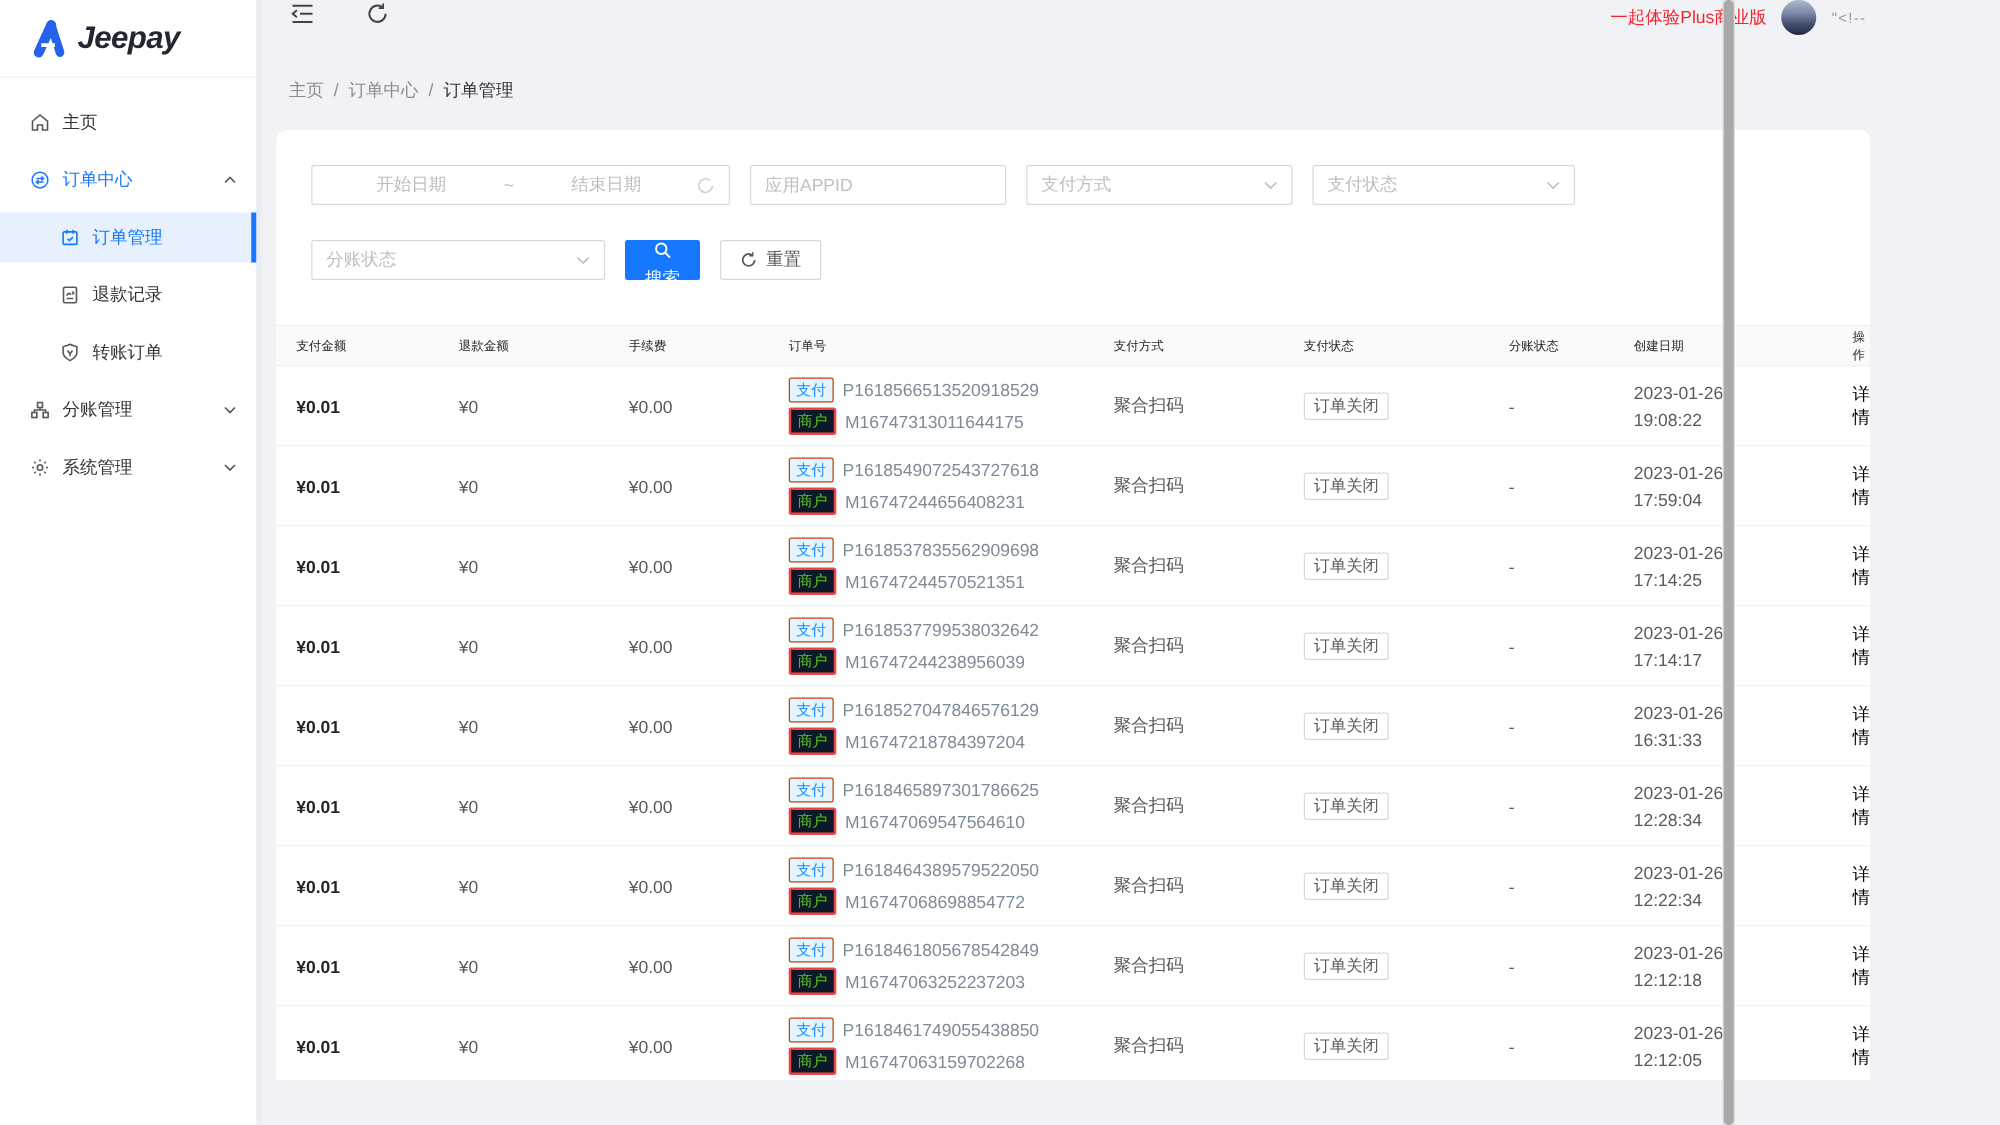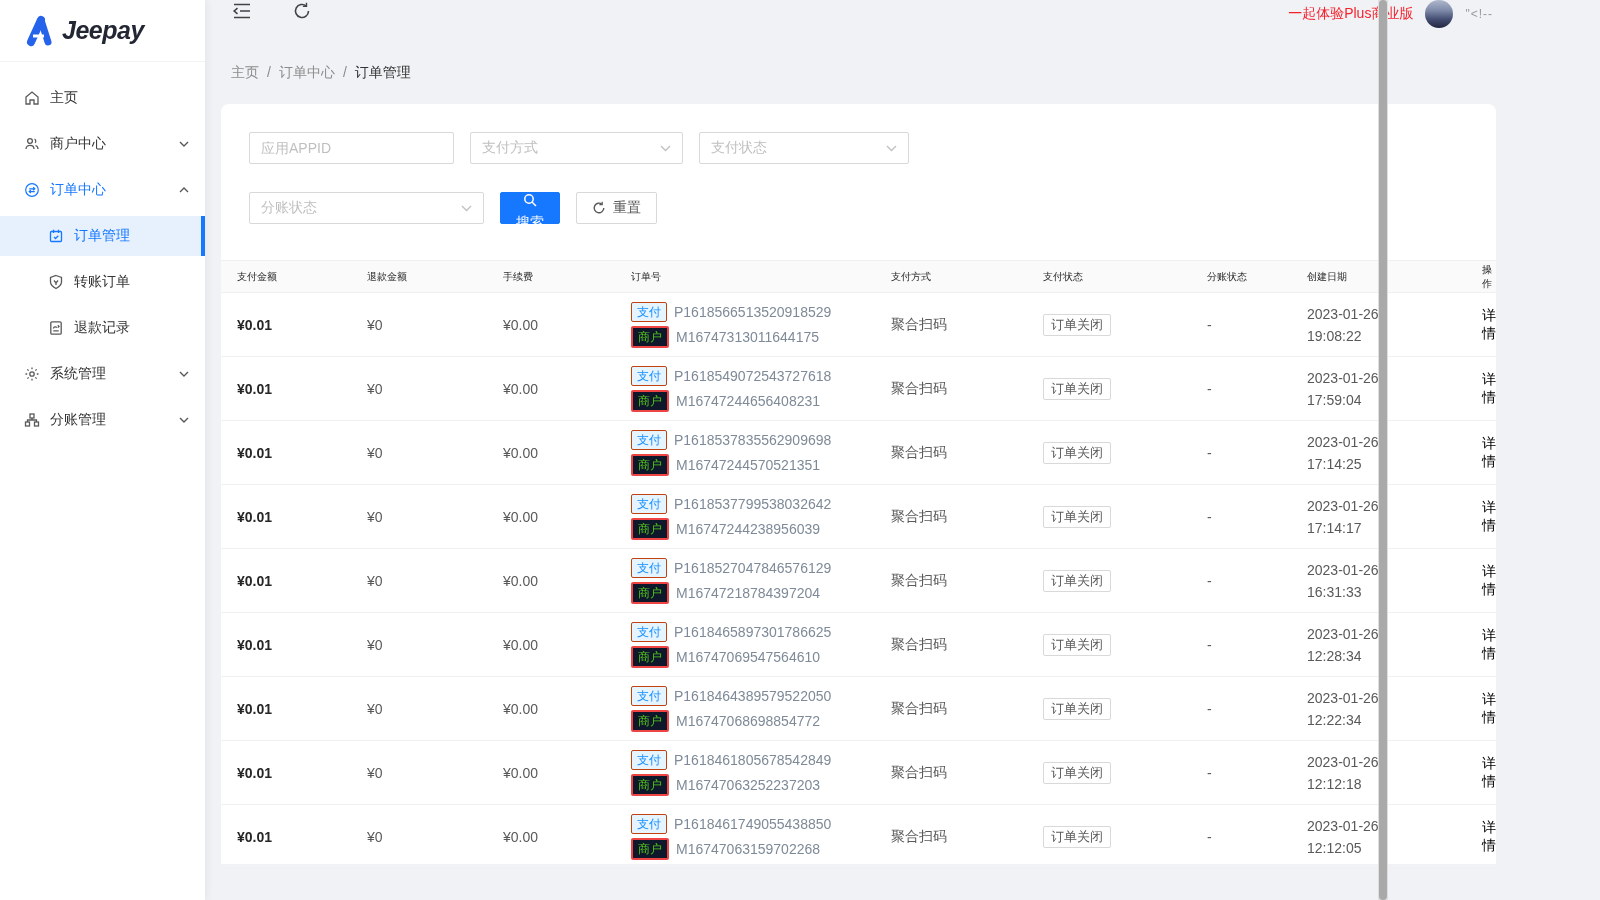--- a/index.html
+++ b/index.html
@@ -94,36 +94,20 @@
 
       <div class="menu-item">
         <span class="mi">
           <svg width="16" height="16" viewBox="0 0 16 16" fill="none" stroke="currentColor" stroke-width="1.3">
               <path d="M2 7 L8 2 L14 7 V14 H10 V10 H6 V14 H2 Z"></path>
             </svg>
         </span>
         <span>主页</span>
       </div>
 
-      <div class="menu-item">
-        <span class="mi">
-          <svg width="16" height="16" viewBox="0 0 16 16" fill="none" stroke="currentColor" stroke-width="1.3">
-              <circle cx="6" cy="5" r="2.4"></circle>
-              <path d="M2 13 C2 10.5 4 9.3 6 9.3 C8 9.3 10 10.5 10 13"></path>
-              <path d="M10.5 3.2 C11.8 3.6 12.3 5.8 11 6.8"></path>
-              <path d="M11.5 9.5 C13.2 10 14 11.3 14 13"></path>
-            </svg>
-        </span>
-        <span>商户中心</span>
-        <span class="chev">
-          <svg width="10" height="6" viewBox="0 0 10 6" fill="none" stroke="currentColor" stroke-width="1.4">
-              <path d="M1 1 L5 5 L9 1"></path>
-            </svg>
-        </span>
-      </div>
 
       <div class="menu-item blue">
         <span class="mi">
           <svg width="16" height="16" viewBox="0 0 16 16" fill="none" stroke="currentColor" stroke-width="1.2">
               <circle cx="8" cy="8" r="6.3"></circle>
               <path d="M5.2 6.8 H10.8 M9.2 5.2 L10.8 6.8 L9.2 8.3"></path>
               <path d="M10.8 9.6 H5.2 M6.8 8.1 L5.2 9.6 L6.8 11.1"></path>
             </svg>
         </span>
         <span>订单中心</span>
@@ -141,63 +125,63 @@
               <path d="M5.5 1.8 V5 M10.5 1.8 V5"></path>
               <path d="M6 9 L7.5 10.5 L10.3 7.7"></path>
             </svg>
         </span>
         <span>订单管理</span>
       </div>
 
       <div class="menu-item sub">
         <span class="mi">
           <svg width="16" height="16" viewBox="0 0 16 16" fill="none" stroke="currentColor" stroke-width="1.3">
-              <path d="M8 1.5 L13.5 3.4 V8 C13.5 11.6 8 14.5 8 14.5 C8 14.5 2.5 11.6 2.5 8 V3.4 Z"></path>
-              <path d="M6 6.5 L8 9 L10 6.5 M8 9 V11"></path>
-            </svg>
-        </span>
-        <span>转账订单</span>
-      </div>
-
-      <div class="menu-item sub">
-        <span class="mi">
-          <svg width="16" height="16" viewBox="0 0 16 16" fill="none" stroke="currentColor" stroke-width="1.3">
               <rect x="2.8" y="1.8" width="10.4" height="12.4" rx="1.2"></rect>
               <path d="M5.5 8.5 C5.5 6.8 8 6.3 8.8 7.6 M5.3 10.8 H10.7"></path>
               <path d="M9.8 5.2 L11 6.4 L9.8 7.6"></path>
             </svg>
         </span>
         <span>退款记录</span>
       </div>
 
-      <div class="menu-item">
+      <div class="menu-item sub">
         <span class="mi">
           <svg width="16" height="16" viewBox="0 0 16 16" fill="none" stroke="currentColor" stroke-width="1.3">
-              <circle cx="8" cy="8" r="2.2"></circle>
-              <path d="M8 1.5 V3.2 M8 12.8 V14.5 M1.5 8 H3.2 M12.8 8 H14.5 M3.4 3.4 L4.6 4.6 M11.4 11.4 L12.6 12.6 M12.6 3.4 L11.4 4.6 M4.6 11.4 L3.4 12.6"></path>
-            </svg>
-        </span>
-        <span>系统管理</span>
-        <span class="chev">
-          <svg width="10" height="6" viewBox="0 0 10 6" fill="none" stroke="currentColor" stroke-width="1.4">
-              <path d="M1 1 L5 5 L9 1"></path>
-            </svg>
-        </span>
+              <path d="M8 1.5 L13.5 3.4 V8 C13.5 11.6 8 14.5 8 14.5 C8 14.5 2.5 11.6 2.5 8 V3.4 Z"></path>
+              <path d="M6 6.5 L8 9 L10 6.5 M8 9 V11"></path>
+            </svg>
+        </span>
+        <span>转账订单</span>
       </div>
 
       <div class="menu-item">
         <span class="mi">
           <svg width="16" height="16" viewBox="0 0 16 16" fill="none" stroke="currentColor" stroke-width="1.3">
               <rect x="6" y="2" width="4" height="4"></rect>
               <rect x="1.5" y="10" width="4" height="4"></rect>
               <rect x="10.5" y="10" width="4" height="4"></rect>
               <path d="M8 6 V8 M3.5 10 V8 H12.5 V10"></path>
             </svg>
         </span>
         <span>分账管理</span>
+        <span class="chev">
+          <svg width="10" height="6" viewBox="0 0 10 6" fill="none" stroke="currentColor" stroke-width="1.4">
+              <path d="M1 1 L5 5 L9 1"></path>
+            </svg>
+        </span>
+      </div>
+
+      <div class="menu-item">
+        <span class="mi">
+          <svg width="16" height="16" viewBox="0 0 16 16" fill="none" stroke="currentColor" stroke-width="1.3">
+              <circle cx="8" cy="8" r="2.2"></circle>
+              <path d="M8 1.5 V3.2 M8 12.8 V14.5 M1.5 8 H3.2 M12.8 8 H14.5 M3.4 3.4 L4.6 4.6 M11.4 11.4 L12.6 12.6 M12.6 3.4 L11.4 4.6 M4.6 11.4 L3.4 12.6"></path>
+            </svg>
+        </span>
+        <span>系统管理</span>
         <span class="chev">
           <svg width="10" height="6" viewBox="0 0 10 6" fill="none" stroke="currentColor" stroke-width="1.4">
               <path d="M1 1 L5 5 L9 1"></path>
             </svg>
         </span>
       </div>
 
     </nav>
   </aside>
 
@@ -228,20 +212,30 @@
       <span>/</span>
       <span class="bc-link">订单中心</span>
       <span>/</span>
       <span class="cur">订单管理</span>
     </div>
 
     <div class="card">
 
       <div class="filters">
         <div class="frow">
+          <div class="ctl range">
+            <span class="ph">开始日期</span>
+            <span class="sep">~</span>
+            <span class="ph">结束日期</span>
+            <span class="cal">
+              <svg width="15" height="15" viewBox="0 0 15 15" fill="none" stroke="currentColor" stroke-width="1.3">
+                  <path d="M13 7.5 A5.5 5.5 0 1 1 10.8 3.1"></path>
+                </svg>
+            </span>
+          </div>
           <input class="ctl w205" placeholder="应用APPID" style="">
           <div class="ctl select w213">
             <span>支付方式</span>
             <span class="sarrow">
               <svg width="11" height="7" viewBox="0 0 11 7" fill="none" stroke="currentColor" stroke-width="1.3">
                   <path d="M1 1 L5.5 5.5 L10 1"></path>
                 </svg>
             </span>
           </div>
           <div class="ctl select w210">

